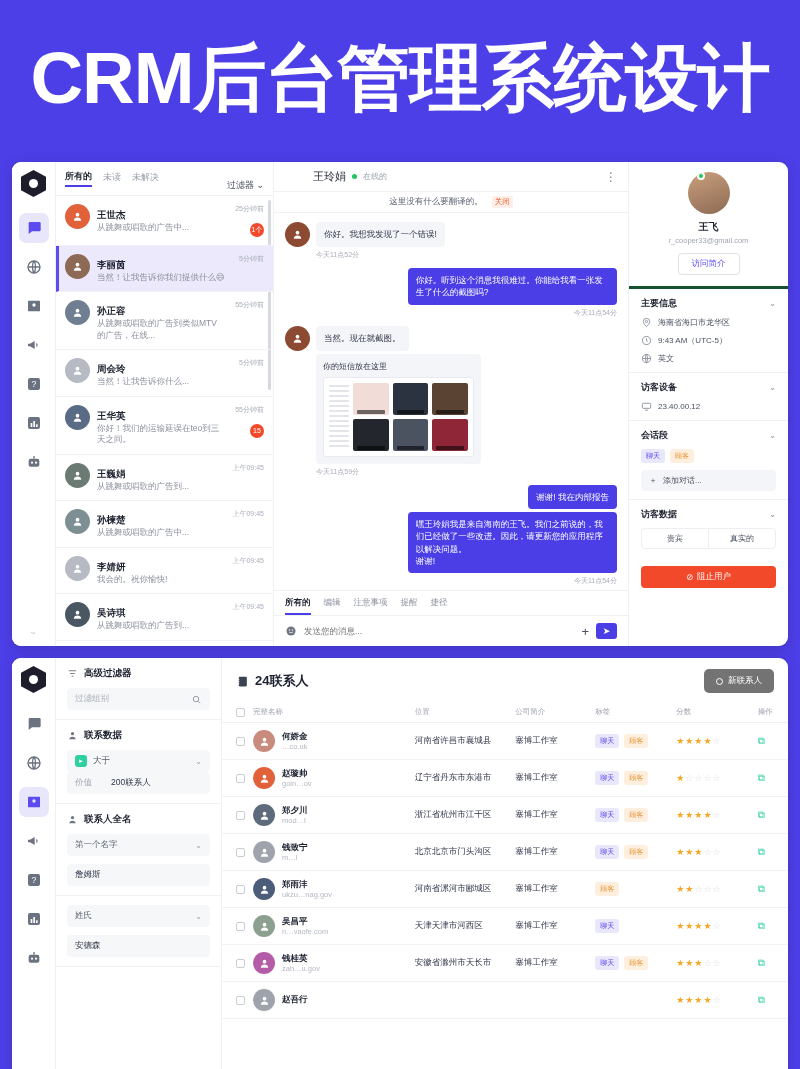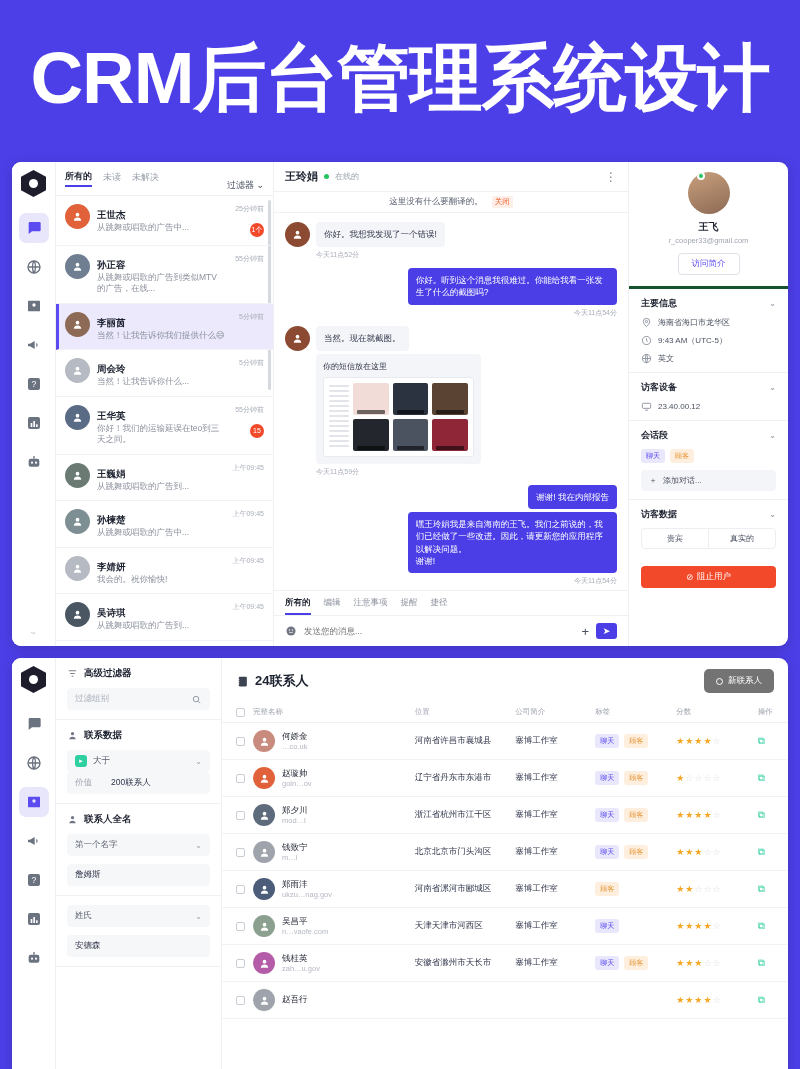--- a/index.html
+++ b/index.html
@@ -93,21 +93,21 @@
     position:absolute; right:2px; top:4px; width:3px; height:190px;
     background:#d6d9e0; border-radius:2px;
   }
 
   
   .chat-col { flex:1; display:flex; flex-direction:column; min-width:0; }
   .chat-head {
     height:30px; display:flex; align-items:center; padding: 0 11px;
     border-bottom:1px solid #eef0f4; gap:6px;
   }
-  .chat-name { font-size:11px; font-weight:bold; color:#1d2230; }
+  .chat-name { font-size:11px; font-weight:normal; color:#1d2230;margin-left:28px; }
   .online-dot { width:5px; height:5px; border-radius:50%; background:#22c55e; }
   .online-txt { font-size:8px; color:#9aa0ac; }
   .kebab { margin-left:auto; color:#7b818e; font-size:12px; letter-spacing:0; line-height:6px; }
   .chat-notice {
     display:flex; align-items:center; justify-content:center; gap:9px;
     height:21px; font-size:8.5px; color:#5a6070; border-bottom:1px solid #f0f1f5;
   }
   .notice-close { color:#f05a28; background:#fdeee7; padding:1px 3px; border-radius:2px; font-size:7.5px; }
   .chat-body { flex:1; padding:9px 11px; overflow:hidden; background:#fff; }
   .msg-row { display:flex; gap:6px; margin-bottom:3px; }
@@ -224,21 +224,21 @@
   .new-btn .dot { width:7px; height:7px; border-radius:50%; border:1.5px solid #fff; }
   table { width:100%; border-collapse:collapse; }
   th, td { text-align:left; font-weight:normal; }
   thead th {
     font-size:7.5px; color:#a0a5b0; padding:5px 4px; border-bottom:1px solid #eef0f4;
   }
   tbody td { padding:7px 4px; border-bottom:1px solid #f2f3f6; font-size:8.5px; color:#30364a; vertical-align:middle; }
   .cbox { width:9px; height:9px; border:1px solid #c8ccd4; border-radius:2px; display:block; }
   .cell-name { display:flex; align-items:center; gap:7px; }
   .cell-name .avatar { width:22px; height:22px; flex:0 0 22px; }
-  .nm { font-size:8.5px; font-weight:normal; color:#1d2230; line-height:1.3; }
+  .nm { font-size:8.5px; font-weight:bold; color:#1d2230; line-height:1.3; }
   .em { font-size:7.5px; color:#b4b8c2; line-height:1.3; }
   .stars { color:#f5a623; font-size:9px; letter-spacing:1px; white-space:nowrap; }
   .stars .off { color:#d8dbe2; }
   .ext { color:#2ecfa0; font-size:10px; }
   .col-chk { width:22px; padding-left:14px !important; }
   .col-nm  { width:170px; }
   .col-loc { width:108px; }
   .col-co  { width:86px; }
   .col-tag { width:84px; }
   .col-sc  { width:84px; }
@@ -320,42 +320,42 @@
       <div class="conv-item">
             <span class="avatar" style="background:#e0613a">
               <svg class="ph" viewBox="0 0 24 24">
                 <circle cx="12" cy="8" r="4"></circle>
                 <path d="M4 21c0-4.4 3.6-7 8-7s8 2.6 8 7z"></path>
               </svg>
             </span>
             <span class="conv-body"><span class="conv-name">王世杰</span><div class="conv-snip">从跳舞或唱歌的广告中...</div></span>
             <span class="conv-meta"><div class="conv-time">25分钟前</div><span class="conv-badge">1个</span></span>
           </div>
+          <div class="conv-item active">
+            <span class="avatar" style="background:#8d6a55">
+              <svg class="ph" viewBox="0 0 24 24">
+                <circle cx="12" cy="8" r="4"></circle>
+                <path d="M4 21c0-4.4 3.6-7 8-7s8 2.6 8 7z"></path>
+              </svg>
+            </span>
+            <span class="conv-body"><span class="conv-name">李丽茵</span><div class="conv-snip">当然！让我告诉你我们提供什么😄</div></span>
+            <span class="conv-meta">
+              <div class="conv-time">5分钟前</div>
+            </span>
+          </div>
           <div class="conv-item">
             <span class="avatar" style="background:#6f7f91">
               <svg class="ph" viewBox="0 0 24 24">
                 <circle cx="12" cy="8" r="4"></circle>
                 <path d="M4 21c0-4.4 3.6-7 8-7s8 2.6 8 7z"></path>
               </svg>
             </span>
             <span class="conv-body"><span class="conv-name">孙正容</span><div class="conv-snip">从跳舞或唱歌的广告到类似MTV的广告，在线...</div></span>
             <span class="conv-meta">
               <div class="conv-time">55分钟前</div>
-            </span>
-          </div>
-          <div class="conv-item active">
-            <span class="avatar" style="background:#8d6a55">
-              <svg class="ph" viewBox="0 0 24 24">
-                <circle cx="12" cy="8" r="4"></circle>
-                <path d="M4 21c0-4.4 3.6-7 8-7s8 2.6 8 7z"></path>
-              </svg>
-            </span>
-            <span class="conv-body"><span class="conv-name">李丽茵</span><div class="conv-snip">当然！让我告诉你我们提供什么😄</div></span>
-            <span class="conv-meta">
-              <div class="conv-time">5分钟前</div>
             </span>
           </div>
           <div class="conv-item">
             <span class="avatar" style="background:#b6bac2">
               <svg class="ph" viewBox="0 0 24 24">
                 <circle cx="12" cy="8" r="4"></circle>
                 <path d="M4 21c0-4.4 3.6-7 8-7s8 2.6 8 7z"></path>
               </svg>
             </span>
             <span class="conv-body"><span class="conv-name">周会玲</span><div class="conv-snip">当然！让我告诉你什么...</div></span>

